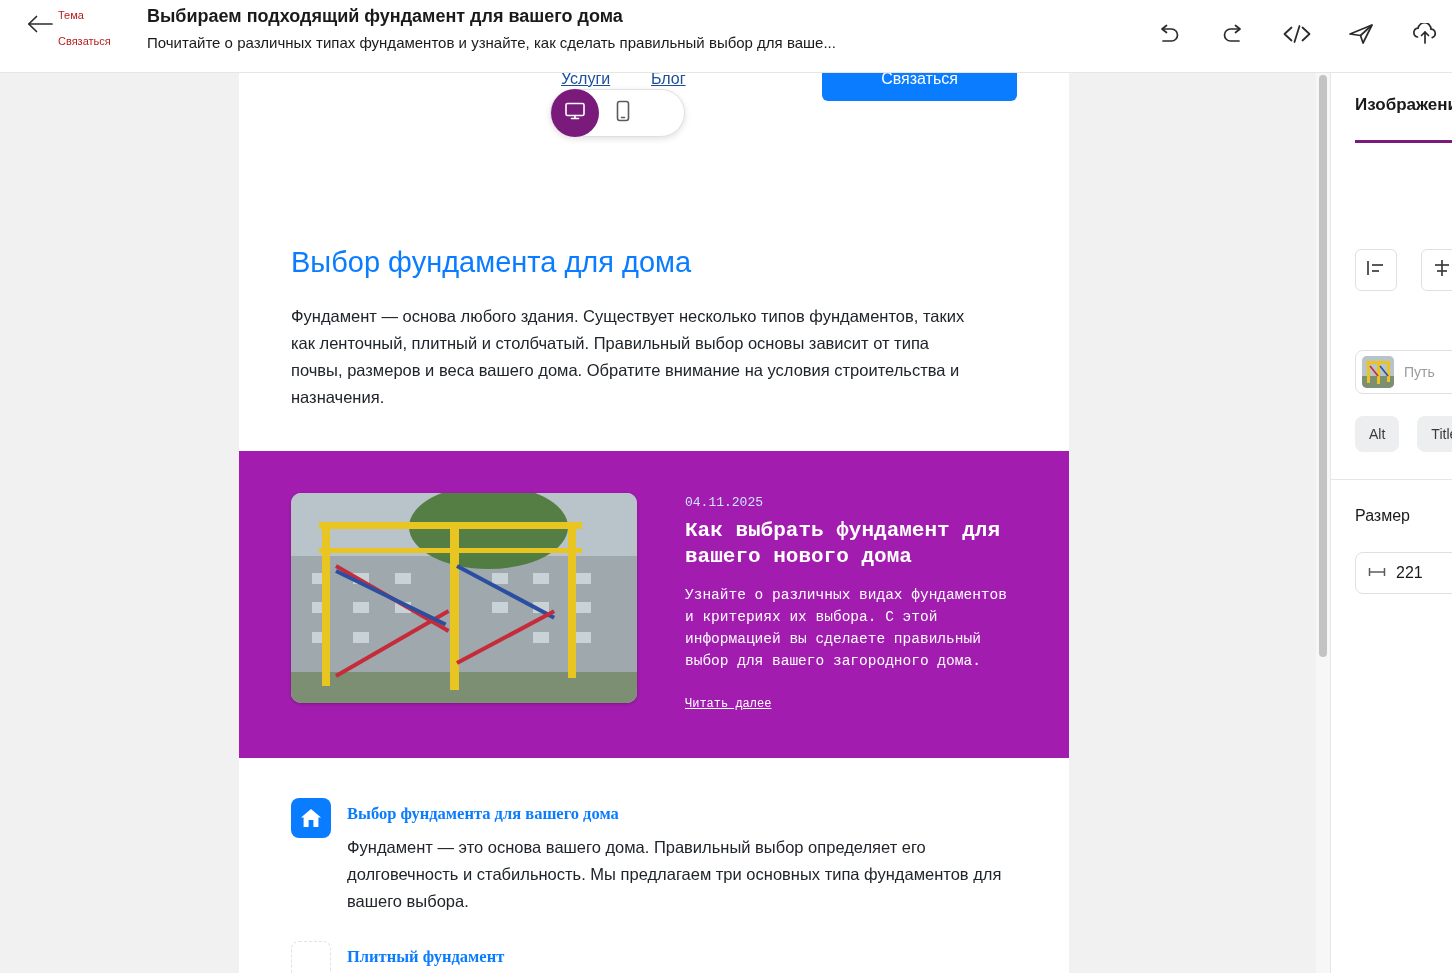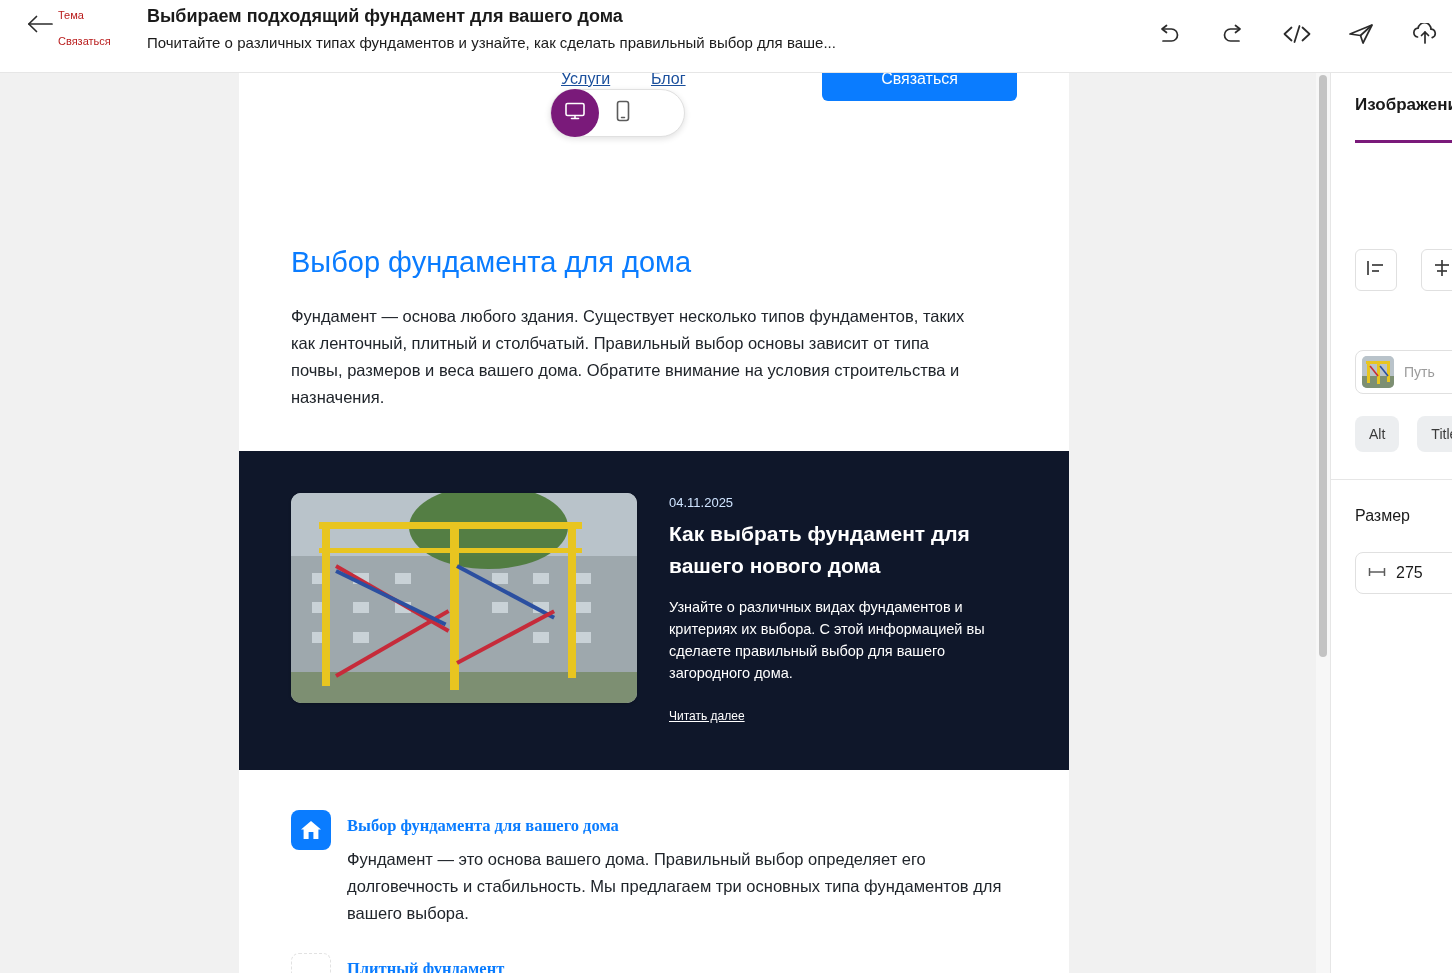--- a/index.html
+++ b/index.html
@@ -111,33 +111,33 @@
     font-size:29px; color:#0a7cff; font-weight:400;
     margin:62px 0 0 0; line-height:34px;
   }
   p.body {
     font-size:16.5px; line-height:27px; color:#20252b; margin:24px 0 0 0;
     max-width:680px;
   }
 
   
   .promo {
-    margin-top:40px; background:#0f172a; color:#fff;
-    padding:42px 52px 46px 52px; display:flex; gap:32px;
+    margin-top:40px; background:#a21caf; color:#fff;
+    padding:42px 52px 46px 52px; display:flex; gap:48px;font-family:Liberation Mono, monospace;
   }
   .promo-img {
     width:346px; height:210px; border-radius:10px;
     overflow:hidden; flex:0 0 auto; position:relative;
     background:linear-gradient(#cfd6da,#b9c2c7);
     box-shadow:0 1px 3px rgba(0,0,0,.25);
   }
   .promo-body { flex:1 1 auto; padding-top:2px; }
   .promo-date { font-size:13px; color:#cfe4ff; margin-bottom:8px; }
   .promo-h {
-    font-size:21px; line-height:32px; font-weight:700; margin:0 0 14px 0; max-width:320px;
+    font-size:21px; line-height:26px; font-weight:700; margin:0 0 14px 0; max-width:320px;
   }
   .promo-p { font-size:14.5px; line-height:22px; margin:0 0 22px 0; max-width:345px; }
   .promo-link {
     font-size:12px; color:#fff; text-decoration:underline; cursor:pointer;
   }
 
   
   .features { padding:40px 52px 30px 52px; }
   .feat-row { display:flex; gap:16px; margin-bottom:26px; }
   .feat-ico {
@@ -459,17 +459,17 @@
     <div class="rp-size-label">Размер</div>
 
     <div class="rp-size-field">
       <span class="rp-size-ico">
         <svg width="18" height="12" viewBox="0 0 18 12">
           <line x1="1.5" y1="2" x2="1.5" y2="10" stroke="#5b5b5b" stroke-width="1.5"></line>
           <line x1="16.5" y1="2" x2="16.5" y2="10" stroke="#5b5b5b" stroke-width="1.5"></line>
           <line x1="2" y1="6" x2="16" y2="6" stroke="#5b5b5b" stroke-width="1.5"></line>
         </svg>
       </span>
-      <span class="rp-size-val">275</span>
+      <span class="rp-size-val">221</span>
     </div>
   </div>
 
 </div>
 
 </body></html>

